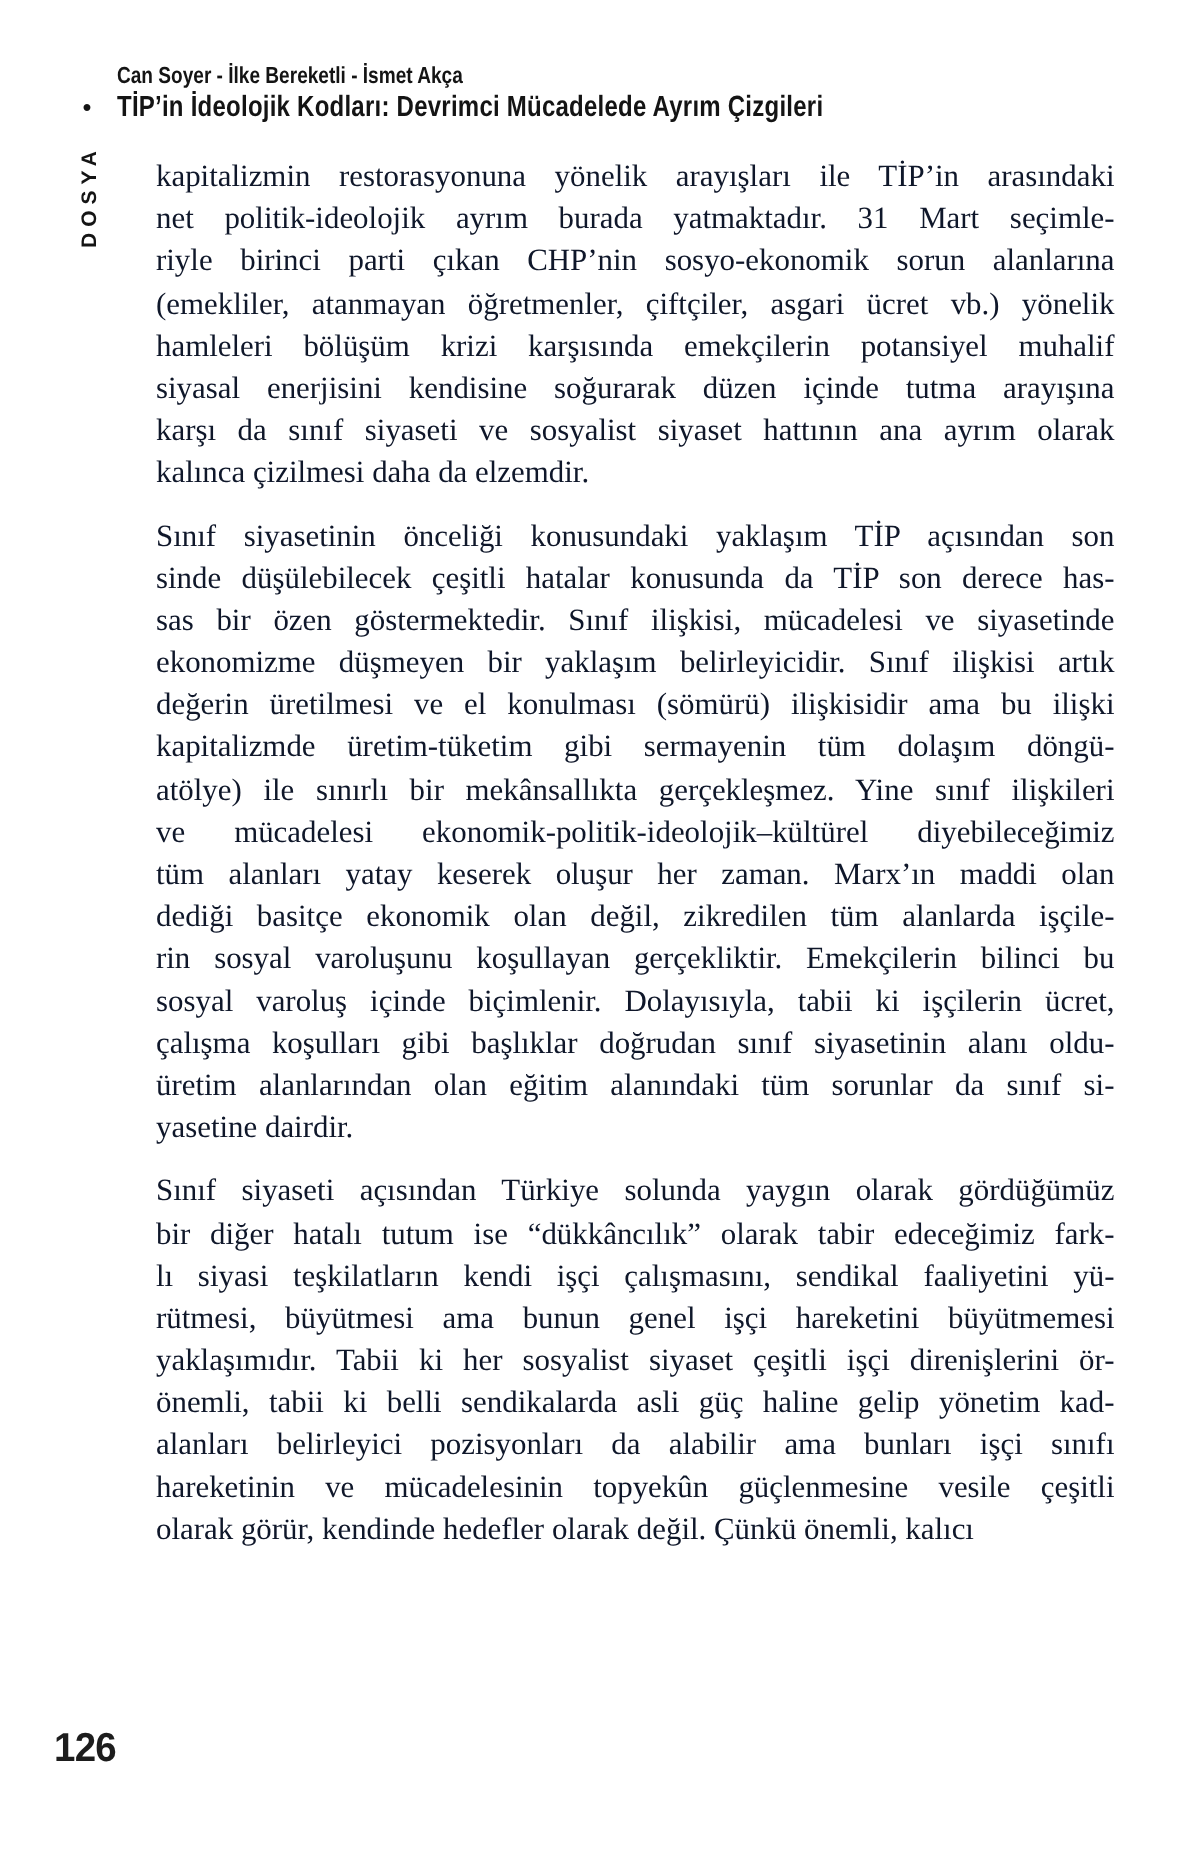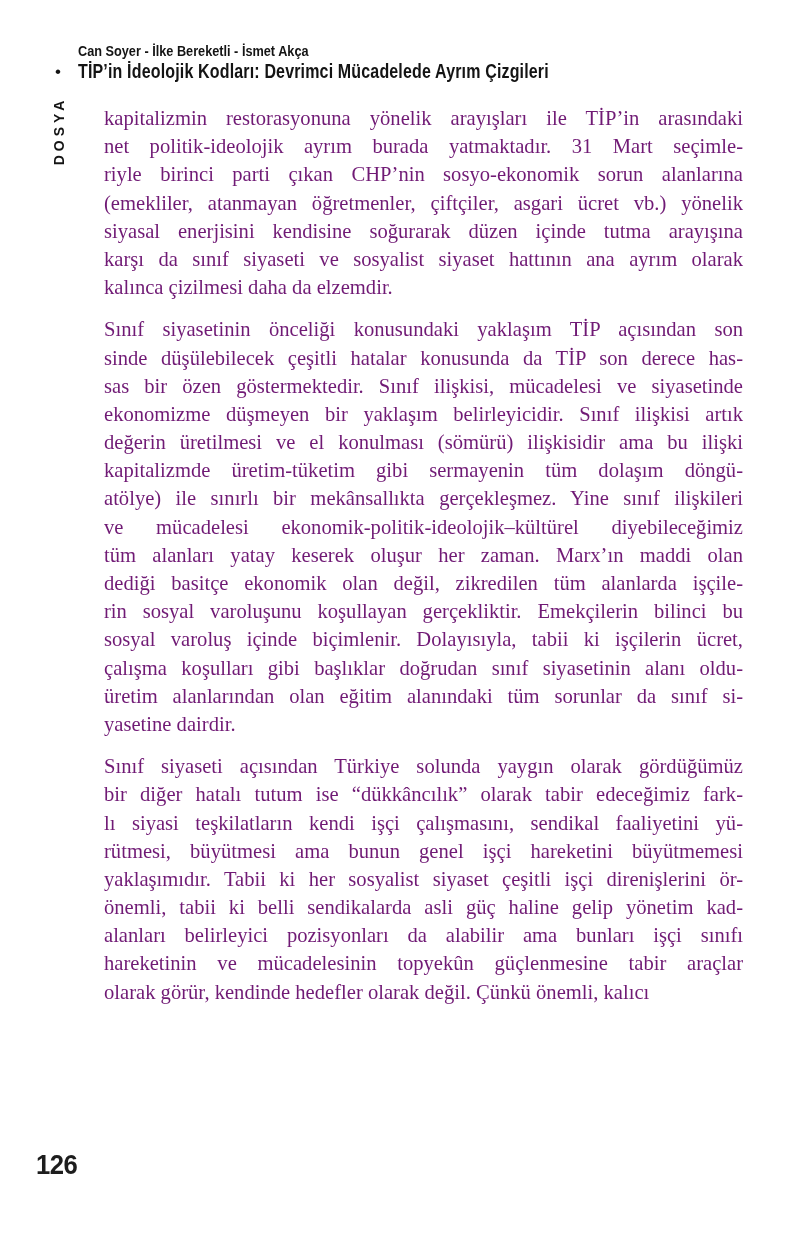--- a/index.html
+++ b/index.html
@@ -63,21 +63,21 @@
     white-space: nowrap;
     letter-spacing: 0.2px;
   }
   
   .body-text {
     position: absolute;
     left: 104px; top: 104px;
     width: 639px;
     font-size: 20.6px;
     line-height: 28.2px;
-    color: #701a75;
+    color: #0f172a;
   }
   .paragraph { margin: 0 0 14px 0; }
   .line {
     text-align: justify;
     text-align-last: justify;
     height: 28.2px;
     overflow: visible;
   }
   .line.last { text-align-last: left; }
   
@@ -106,20 +106,21 @@
     <span class="bullet">•</span>
     <h1 class="title">TİP’in İdeolojik Kodları: Devrimci Mücadelede Ayrım Çizgileri</h1>
   </div>
 
   <main class="body-text">
       <div class="paragraph">
         <div class="line">kapitalizmin restorasyonuna yönelik arayışları ile TİP’in arasındaki</div>
         <div class="line">net politik-ideolojik ayrım burada yatmaktadır. 31 Mart seçimle-</div>
         <div class="line">riyle birinci parti çıkan CHP’nin sosyo-ekonomik sorun alanlarına</div>
         <div class="line">(emekliler, atanmayan öğretmenler, çiftçiler, asgari ücret vb.) yönelik</div>
+        <div class="line">hamleleri bölüşüm krizi karşısında emekçilerin potansiyel muhalif</div>
         <div class="line">siyasal enerjisini kendisine soğurarak düzen içinde tutma arayışına</div>
         <div class="line">karşı da sınıf siyaseti ve sosyalist siyaset hattının ana ayrım olarak</div>
         <div class="line last">kalınca çizilmesi daha da elzemdir.</div>
       </div>
       <div class="paragraph">
         <div class="line">Sınıf siyasetinin önceliği konusundaki yaklaşım TİP açısından son</div>
         <div class="line">sinde düşülebilecek çeşitli hatalar konusunda da TİP son derece has-</div>
         <div class="line">sas bir özen göstermektedir. Sınıf ilişkisi, mücadelesi ve siyasetinde</div>
         <div class="line">ekonomizme düşmeyen bir yaklaşım belirleyicidir. Sınıf ilişkisi artık</div>
         <div class="line">değerin üretilmesi ve el konulması (sömürü) ilişkisidir ama bu ilişki</div>
@@ -135,20 +136,20 @@
         <div class="line last">yasetine dairdir.</div>
       </div>
       <div class="paragraph">
         <div class="line">Sınıf siyaseti açısından Türkiye solunda yaygın olarak gördüğümüz</div>
         <div class="line">bir diğer hatalı tutum ise “dükkâncılık” olarak tabir edeceğimiz fark-</div>
         <div class="line">lı siyasi teşkilatların kendi işçi çalışmasını, sendikal faaliyetini yü-</div>
         <div class="line">rütmesi, büyütmesi ama bunun genel işçi hareketini büyütmemesi</div>
         <div class="line">yaklaşımıdır. Tabii ki her sosyalist siyaset çeşitli işçi direnişlerini ör-</div>
         <div class="line">önemli, tabii ki belli sendikalarda asli güç haline gelip yönetim kad-</div>
         <div class="line">alanları belirleyici pozisyonları da alabilir ama bunları işçi sınıfı</div>
-        <div class="line">hareketinin ve mücadelesinin topyekûn güçlenmesine tabir araçlar</div>
+        <div class="line">hareketinin ve mücadelesinin topyekûn güçlenmesine vesile çeşitli</div>
         <div class="line last">olarak görür, kendinde hedefler olarak değil. Çünkü önemli, kalıcı</div>
       </div>
     </main>
 
   <div class="page-number">126</div>
 
 </div>
 
 </body></html>

